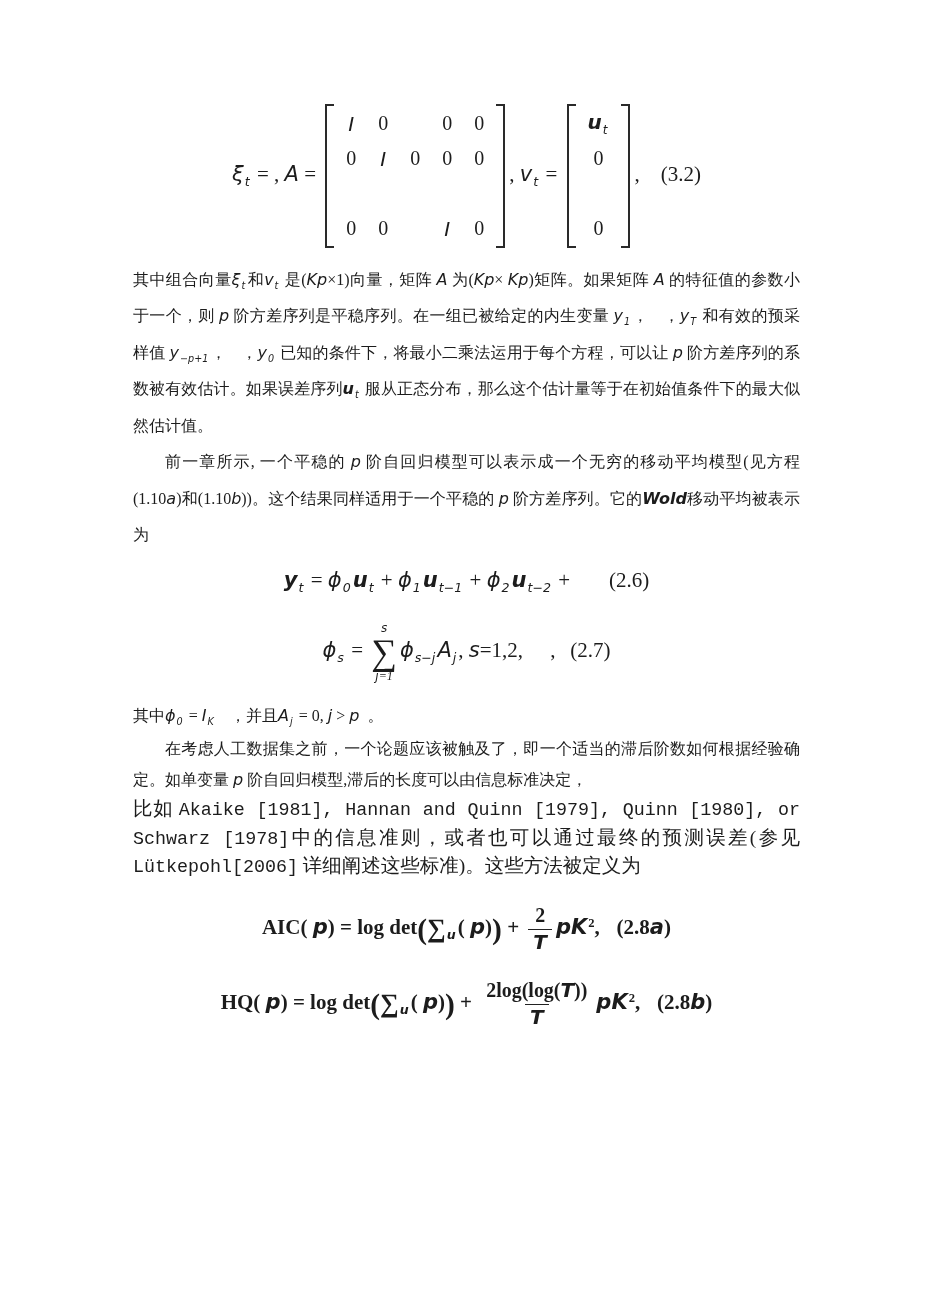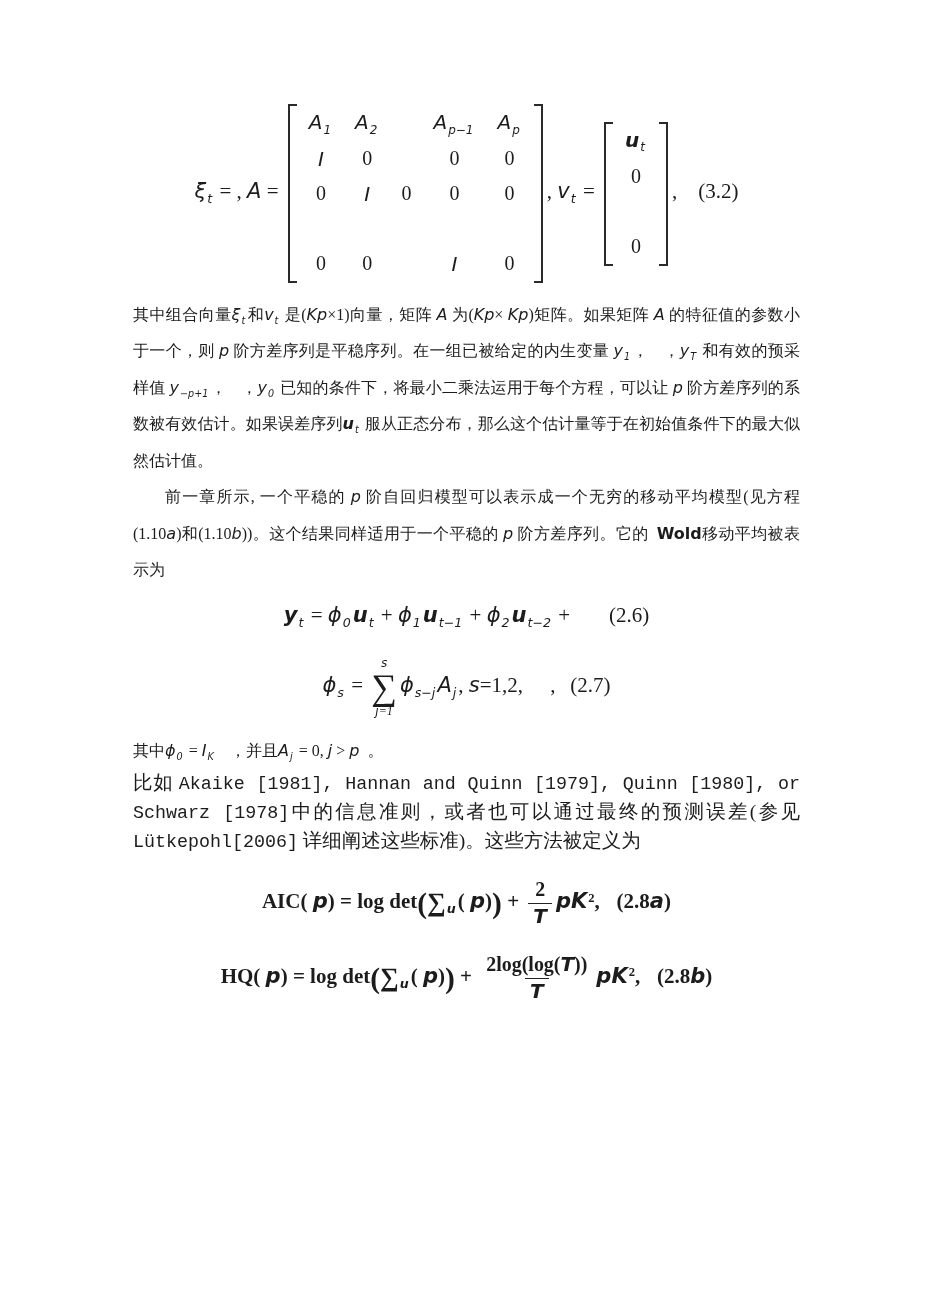--- a/index.html
+++ b/index.html
@@ -17,21 +17,21 @@
   
   .eq{display:block;text-align:center;font-size:21px;font-family:"Liberation Serif",serif;}
   .eq-25{margin:0 0 14px 0;}
   .eq-26{margin:14px 0 26px 0;}
   .eq-27{margin:16px 0 14px 0;}
   .eq-28{margin:22px 0;font-weight:bold;}
   
   .s-cn{}
   .s-i{font-style:italic;font-family:"DejaVu Sans",sans-serif;}
   .s-b{font-style:italic;font-weight:bold;font-family:"DejaVu Sans",sans-serif;}
-  .s-bi{font-weight:bold;font-family:"DejaVu Sans",sans-serif;padding-left:8px;}
+  .s-bi{font-style:italic;font-weight:bold;font-family:"DejaVu Sans",sans-serif;}
   .s-rm{font-family:"Liberation Serif",serif;}
   .s-sub{font-style:italic;font-size:0.6em;vertical-align:-0.4em;font-family:"DejaVu Sans",sans-serif;margin:0 2px 0 1px;}
   .s-sup{font-size:0.6em;vertical-align:0.55em;font-family:"Liberation Serif",serif;margin-left:1px;}
   .s-mono{font-family:"Liberation Mono",monospace;font-size:0.94em;}
   .s-big{font-family:"Liberation Serif",serif;font-size:1.4em;vertical-align:middle;line-height:1;}
   .s-sig{font-family:"Liberation Serif",serif;font-style:italic;font-size:1.25em;vertical-align:middle;}
   .s-sp{display:inline-block;}
   
   .frac{display:inline-flex;flex-direction:column;align-items:center;vertical-align:middle;margin:0 4px;line-height:1.3;font-size:0.95em;}
   .frac .num{padding:0 5px;}
@@ -49,27 +49,20 @@
   .mrow{display:table-row;}
   .mcell{display:table-cell;text-align:center;vertical-align:middle;padding:2px 11px;height:31px;font-size:20px;}
 </style>
 </head>
 <body>
 
 <div class="page">
   <div class="eq eq-25"><span class="s-i">ξ</span><span class="s-sub">t</span><span class="s-rm"> = </span><span class="s-rm">, </span><span class="s-i">A</span><span class="s-rm"> = </span><span class="bmat">
         <span class="br br-l"></span>
         <span class="mtable">
-          <span class="mrow">
-            <span class="mcell"><span class="s-i">A</span><span class="s-sub">1</span></span>
-            <span class="mcell"><span class="s-i">A</span><span class="s-sub">2</span></span>
-            <span class="mcell">&nbsp;</span>
-            <span class="mcell"><span class="s-i">A</span><span class="s-sub">p−1</span></span>
-            <span class="mcell"><span class="s-i">A</span><span class="s-sub">p</span></span>
-          </span>
           <span class="mrow">
             <span class="mcell"><span class="s-i">I</span></span>
             <span class="mcell"><span class="s-rm">0</span></span>
             <span class="mcell">&nbsp;</span>
             <span class="mcell"><span class="s-rm">0</span></span>
             <span class="mcell"><span class="s-rm">0</span></span>
           </span>
           <span class="mrow">
             <span class="mcell"><span class="s-rm">0</span></span>
             <span class="mcell"><span class="s-i">I</span></span>
@@ -113,20 +106,21 @@
       </span><span class="s-rm">,</span><span class="s-sp" style="width: 1em;"></span><span class="s-rm">(3.2)</span></div>
   <p class="para"><span class="s-cn">其中组合向量</span><span class="s-i">ξ</span><span class="s-sub">t</span><span class="s-cn">和</span><span class="s-i">v</span><span class="s-sub">t</span><span class="s-cn"> 是</span><span class="s-rm">(</span><span class="s-i">Kp</span><span class="s-rm">×1)</span><span class="s-cn">向量，矩阵 </span><span class="s-i">A</span><span class="s-cn"> 为</span><span class="s-rm">(</span><span class="s-i">Kp</span><span class="s-rm">× </span><span class="s-i">Kp</span><span class="s-rm">)</span><span class="s-cn">矩阵。如果矩阵 </span><span class="s-i">A</span><span class="s-cn"> 的特征值的参数小于一个，则 </span><span class="s-i">p</span><span class="s-cn"> 阶方差序列是平稳序列。在一组已被给定的内生变量 </span><span class="s-i">y</span><span class="s-sub">1</span><span class="s-cn">，</span><span class="s-sp" style="width: 0.9em;"></span><span class="s-cn">，</span><span class="s-i">y</span><span class="s-sub">T</span><span class="s-cn"> 和有效的预采样值 </span><span class="s-i">y</span><span class="s-sub">−p+1</span><span class="s-cn">，</span><span class="s-sp" style="width: 0.9em;"></span><span class="s-cn">，</span><span class="s-i">y</span><span class="s-sub">0</span><span class="s-cn"> 已知的条件下，将最小二乘法运用于每个方程，可以让 </span><span class="s-i">p</span><span class="s-cn"> 阶方差序列的系数被有效估计。如果误差序列</span><span class="s-b">u</span><span class="s-sub">t</span><span class="s-cn"> 服从正态分布，那么这个估计量等于在初始值条件下的最大似然估计值。</span></p>
   <p class="para indent"><span class="s-cn">前一章所示, 一个平稳的 </span><span class="s-i">p</span><span class="s-cn"> 阶自回归模型可以表示成一个无穷的移动平均模型(见方程</span><span class="s-rm">(1.10</span><span class="s-i">a</span><span class="s-rm">)</span><span class="s-cn">和</span><span class="s-rm">(1.10</span><span class="s-i">b</span><span class="s-rm">))</span><span class="s-cn">。这个结果同样适用于一个平稳的 </span><span class="s-i">p</span><span class="s-cn"> 阶方差序列。它的</span><span class="s-bi">Wold</span><span class="s-cn">移动平均被表示为</span></p>
   <div class="eq eq-26"><span class="s-b">y</span><span class="s-sub">t</span><span class="s-rm"> = </span><span class="s-i">ϕ</span><span class="s-sub">0</span><span class="s-b">u</span><span class="s-sub">t</span><span class="s-rm"> + </span><span class="s-i">ϕ</span><span class="s-sub">1</span><span class="s-b">u</span><span class="s-sub">t−1</span><span class="s-rm"> + </span><span class="s-i">ϕ</span><span class="s-sub">2</span><span class="s-b">u</span><span class="s-sub">t−2</span><span class="s-rm"> + </span><span class="s-sp" style="width: 1.6em;"></span><span class="s-rm">(2.6)</span></div>
   <div class="eq eq-27"><span class="s-i">ϕ</span><span class="s-sub">s</span><span class="s-rm"> = </span><span class="sum">
         <span class="lim"><span class="s-i">s</span></span>
         <span class="sig">∑</span>
         <span class="lim"><span class="s-i">j</span><span class="s-rm">=1</span></span>
       </span><span class="s-i">ϕ</span><span class="s-sub">s−j</span><span class="s-i">A</span><span class="s-sub">j</span><span class="s-rm">, </span><span class="s-i">s</span><span class="s-rm">=1,2,</span><span class="s-sp" style="width: 1.3em;"></span><span class="s-rm">,</span><span class="s-sp" style="width: 0.7em;"></span><span class="s-rm">(2.7)</span></div>
   <p class="para"><span class="s-cn">其中</span><span class="s-i">ϕ</span><span class="s-sub">0</span><span class="s-rm"> = </span><span class="s-i">I</span><span class="s-sub">K</span><span class="s-sp" style="width: 0.9em;"></span><span class="s-cn">，并且</span><span class="s-i">A</span><span class="s-sub">j</span><span class="s-rm"> = 0, </span><span class="s-i">j</span><span class="s-rm"> &gt; </span><span class="s-i">p</span><span class="s-sp" style="width: 0.5em;"></span><span class="s-cn">。</span></p>
+  <p class="para indent tight"><span class="s-cn">在考虑人工数据集之前，一个论题应该被触及了，即一个适当的滞后阶数如何根据经验确定。如单变量 </span><span class="s-i">p</span><span class="s-cn"> 阶自回归模型,滞后的长度可以由信息标准决定，</span></p>
   <p class="para refs"><span class="s-cn">比如 </span><span class="s-mono">Akaike [1981], Hannan and Quinn [1979], Quinn [1980], or Schwarz [1978]</span><span class="s-cn">中的信息准则，或者也可以通过最终的预测误差(参见 </span><span class="s-mono">Lütkepohl[2006]</span><span class="s-cn"> 详细阐述这些标准)。这些方法被定义为</span></p>
   <div class="eq eq-28"><span class="s-rm">AIC( </span><span class="s-i">p</span><span class="s-rm">) = log det</span><span class="s-big">(</span><span class="s-sig">∑</span><span class="s-sub">u</span><span class="s-rm">( </span><span class="s-i">p</span><span class="s-rm">)</span><span class="s-big">)</span><span class="s-rm"> + </span><span class="frac">
         <span class="num"><span class="s-rm">2</span></span>
         <span class="den"><span class="s-i">T</span></span>
       </span><span class="s-i">pK</span><span class="s-sup">2</span><span class="s-rm">,</span><span class="s-sp" style="width: 0.8em;"></span><span class="s-rm">(2.8</span><span class="s-i">a</span><span class="s-rm">)</span></div>
   <div class="eq eq-28"><span class="s-rm">HQ( </span><span class="s-i">p</span><span class="s-rm">) = log det</span><span class="s-big">(</span><span class="s-sig">∑</span><span class="s-sub">u</span><span class="s-rm">( </span><span class="s-i">p</span><span class="s-rm">)</span><span class="s-big">)</span><span class="s-rm"> + </span><span class="frac">
         <span class="num"><span class="s-rm">2log</span><span class="s-rm">(</span><span class="s-rm">log(</span><span class="s-i">T</span><span class="s-rm">))</span></span>
         <span class="den"><span class="s-i">T</span></span>
       </span><span class="s-i">pK</span><span class="s-sup">2</span><span class="s-rm">,</span><span class="s-sp" style="width: 0.8em;"></span><span class="s-rm">(2.8</span><span class="s-i">b</span><span class="s-rm">)</span></div>
 

